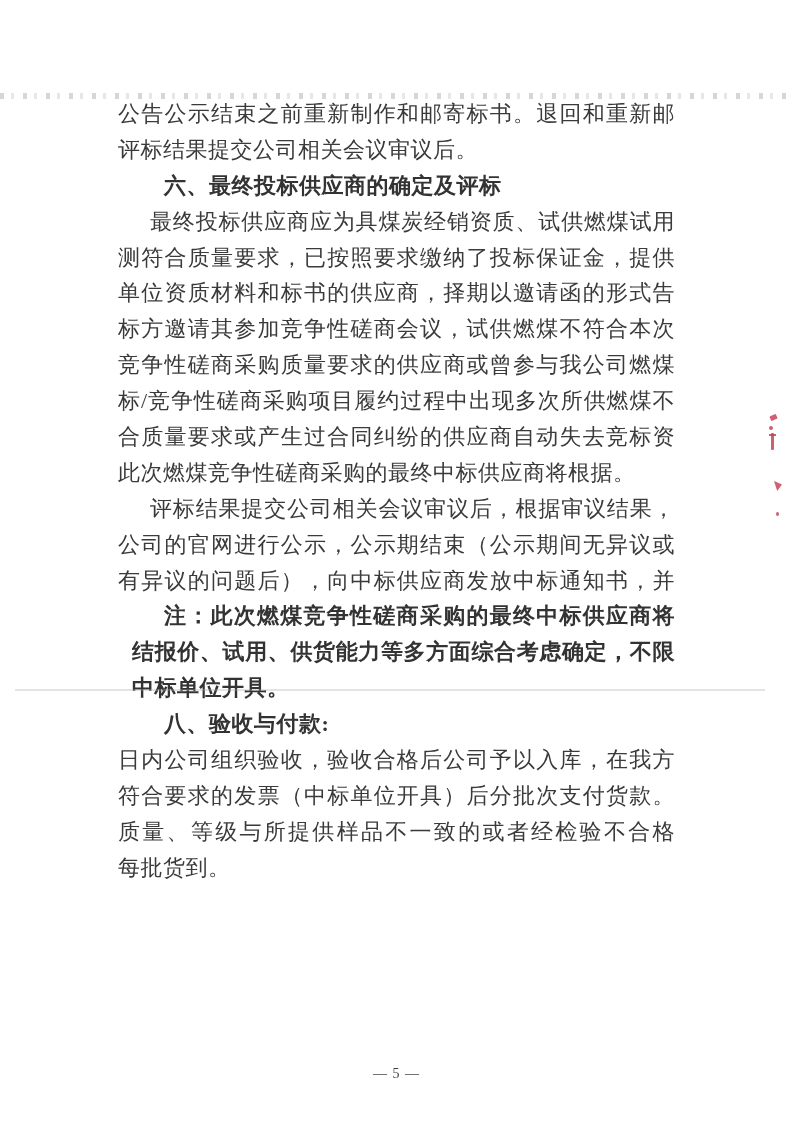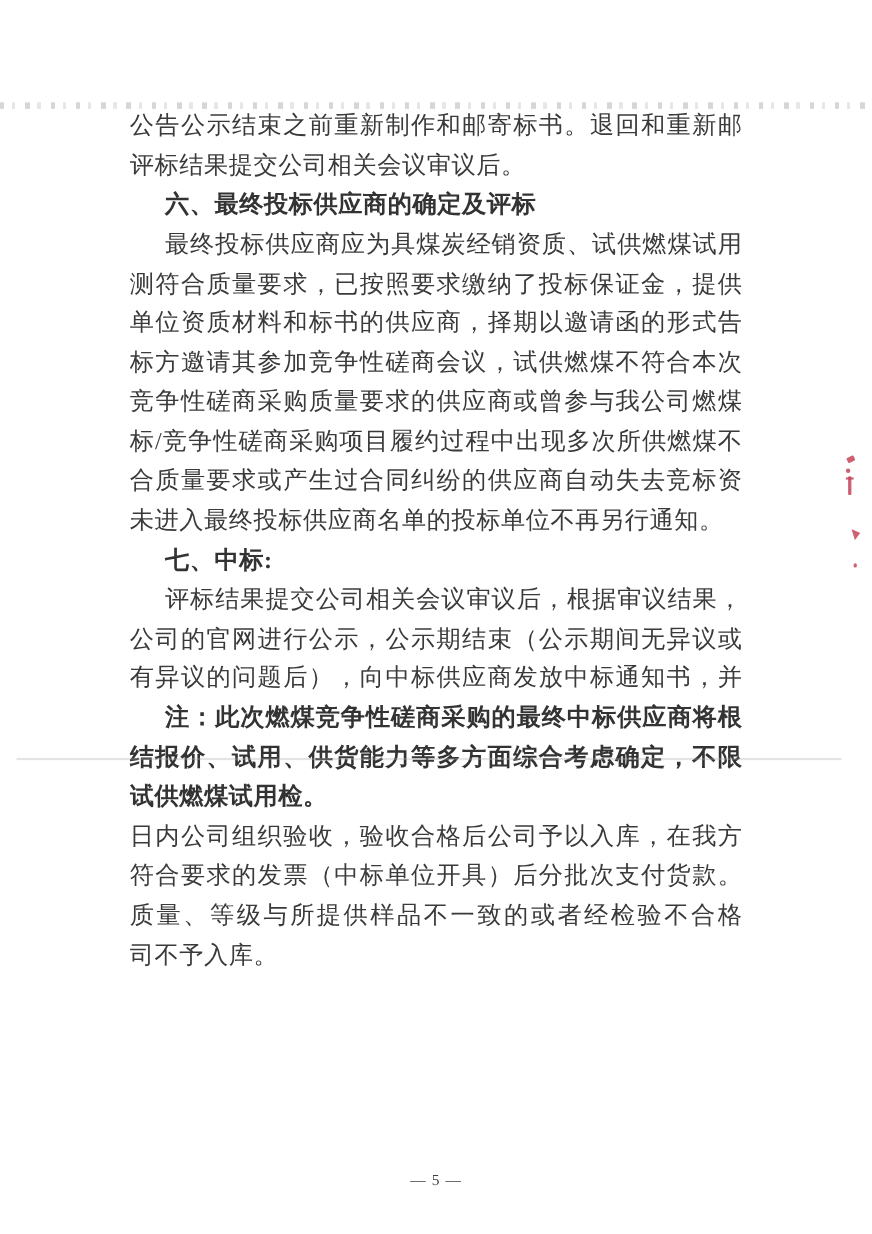--- a/index.html
+++ b/index.html
@@ -23,21 +23,21 @@
     font-size: 22px;
     color: #3a3a3a;
     letter-spacing: 0.5px;
     text-align: justify;
     text-align-last: left;
     overflow: hidden;
     white-space: nowrap;
   }
   .line.full { text-align-last: justify; white-space: normal; }
   .line.indent { padding-left: 32px; }
-  .line.bold { font-weight: bold; color: #333333; }
+  .line.bold { font-weight: bold; color: #333333; margin-left: 14px; }
 
   .noise-band {
     position: absolute;
     left: 0;
     top: 93px;
     width: 793px;
     height: 6px;
     background: repeating-linear-gradient(90deg,
       rgba(120,120,120,0.30) 0 4px,
       rgba(120,120,120,0)   4px 11px,
@@ -85,32 +85,32 @@
     <div class="line full">公告公示结束之前重新制作和邮寄标书。退回和重新邮寄标</div>
     <div class="line">评标结果提交公司相关会议审议后。</div>
     <div class="line bold indent">六、最终投标供应商的确定及评标</div>
     <div class="line indent full">最终投标供应商应为具煤炭经销资质、试供燃煤试用检</div>
     <div class="line full">测符合质量要求，已按照要求缴纳了投标保证金，提供了本</div>
     <div class="line full">单位资质材料和标书的供应商，择期以邀请函的形式告知投</div>
     <div class="line full">标方邀请其参加竞争性磋商会议，试供燃煤不符合本次燃煤</div>
     <div class="line full">竞争性磋商采购质量要求的供应商或曾参与我公司燃煤招</div>
     <div class="line full">标/竞争性磋商采购项目履约过程中出现多次所供燃煤不符</div>
     <div class="line full">合质量要求或产生过合同纠纷的供应商自动失去竞标资格。</div>
-    <div class="line">未进入最终投标供应商名单的投标单位不再另行通知。</div>
-    <div class="line bold indent">七、中标:</div>
+    <div class="line">此次燃煤竞争性磋商采购的最终中标供应商将根据。</div>
     <div class="line indent full">评标结果提交公司相关会议审议后，根据审议结果，在</div>
     <div class="line full">公司的官网进行公示，公示期结束（公示期间无异议或解决</div>
     <div class="line full">有异议的问题后），向中标供应商发放中标通知书，并与之</div>
     <div class="line bold indent full">注：此次燃煤竞争性磋商采购的最终中标供应商将根据</div>
     <div class="line bold full">结报价、试用、供货能力等多方面综合考虑确定，不限于一</div>
-    <div class="line bold">试供燃煤试用检。</div>
+    <div class="line bold">中标单位开具。</div>
+    <div class="line bold indent">八、验收与付款:</div>
     <div class="line full">日内公司组织验收，验收合格后公司予以入库，在我方收到</div>
     <div class="line full">符合要求的发票（中标单位开具）后分批次支付货款。货物</div>
     <div class="line full">质量、等级与所提供样品不一致的或者经检验不合格的，公</div>
-    <div class="line">司不予入库。</div>
+    <div class="line">每批货到。</div>
   </div>
 
   <div class="noise-line-2"></div>
 
   <div class="stamp s1"></div>
   <div class="stamp s2"></div>
   <div class="stamp s3"></div>
   <div class="stamp s3b"></div>
   <div class="stamp s4"></div>
   <div class="stamp s5"></div>

